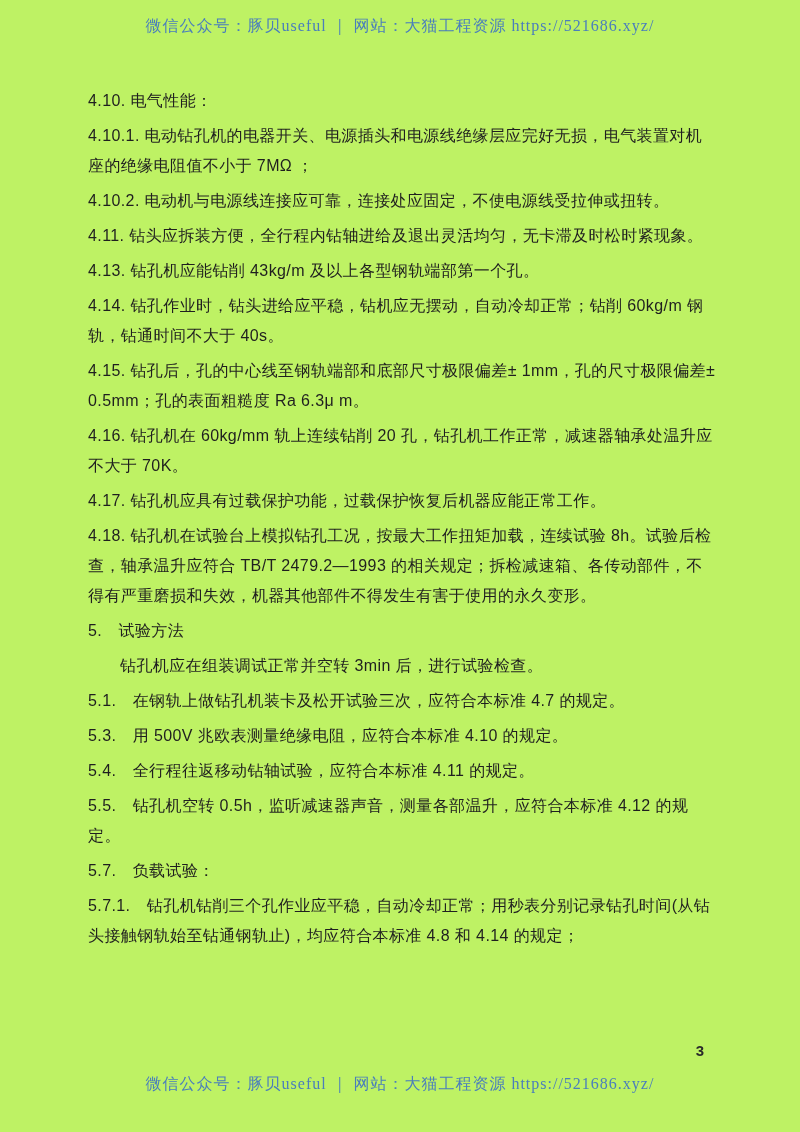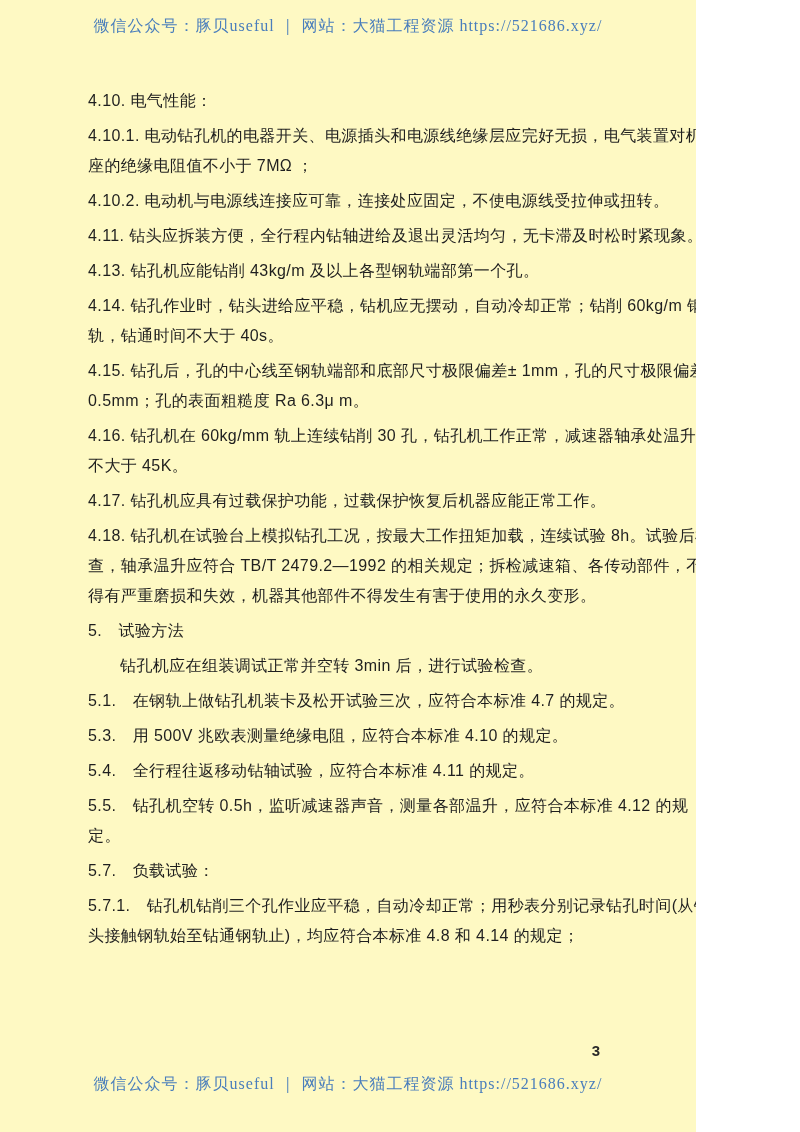--- a/index.html
+++ b/index.html
@@ -2,23 +2,23 @@
 <html><head>
 <meta charset="utf-8">
 <style>
   html, body {
     margin: 0;
     padding: 0;
     background: #ffffff;
   }
   .page {
     position: relative;
-    width: 696px;
+    width: 800px;
     height: 1132px;
-    background: #fef9c3;
+    background: #bef264;
     overflow: hidden;
     font-family: "Liberation Sans", "DejaVu Sans", sans-serif;
   }
   .page-header, .page-footer {
     position: absolute;
     left: 0;
     width: 100%;
     text-align: center;
     font-family: "Liberation Serif", "DejaVu Serif", serif;
     font-size: 16px;
@@ -65,23 +65,23 @@
   </div>
 
   <div class="doc-body">
       <p class="para">4.10. 电气性能：</p>
       <p class="para">4.10.1. 电动钻孔机的电器开关、电源插头和电源线绝缘层应完好无损，电气装置对机座的绝缘电阻值不小于 7MΩ ；</p>
       <p class="para">4.10.2. 电动机与电源线连接应可靠，连接处应固定，不使电源线受拉伸或扭转。</p>
       <p class="para">4.11. 钻头应拆装方便，全行程内钻轴进给及退出灵活均匀，无卡滞及时松时紧现象。</p>
       <p class="para">4.13. 钻孔机应能钻削 43kg/m 及以上各型钢轨端部第一个孔。</p>
       <p class="para">4.14. 钻孔作业时，钻头进给应平稳，钻机应无摆动，自动冷却正常；钻削 60kg/m 钢轨，钻通时间不大于 40s。</p>
       <p class="para">4.15. 钻孔后，孔的中心线至钢轨端部和底部尺寸极限偏差± 1mm，孔的尺寸极限偏差± 0.5mm；孔的表面粗糙度 Ra 6.3μ m。</p>
-      <p class="para">4.16. 钻孔机在 60kg/mm 轨上连续钻削 30 孔，钻孔机工作正常，减速器轴承处温升应不大于 45K。</p>
+      <p class="para">4.16. 钻孔机在 60kg/mm 轨上连续钻削 20 孔，钻孔机工作正常，减速器轴承处温升应不大于 70K。</p>
       <p class="para">4.17. 钻孔机应具有过载保护功能，过载保护恢复后机器应能正常工作。</p>
-      <p class="para">4.18. 钻孔机在试验台上模拟钻孔工况，按最大工作扭矩加载，连续试验 8h。试验后检查，轴承温升应符合 TB/T 2479.2—1992 的相关规定；拆检减速箱、各传动部件，不得有严重磨损和失效，机器其他部件不得发生有害于使用的永久变形。</p>
+      <p class="para">4.18. 钻孔机在试验台上模拟钻孔工况，按最大工作扭矩加载，连续试验 8h。试验后检查，轴承温升应符合 TB/T 2479.2—1993 的相关规定；拆检减速箱、各传动部件，不得有严重磨损和失效，机器其他部件不得发生有害于使用的永久变形。</p>
       <p class="para">5.　试验方法</p>
       <p class="para indent">钻孔机应在组装调试正常并空转 3min 后，进行试验检查。</p>
       <p class="para">5.1.　在钢轨上做钻孔机装卡及松开试验三次，应符合本标准 4.7 的规定。</p>
       <p class="para">5.3.　用 500V 兆欧表测量绝缘电阻，应符合本标准 4.10 的规定。</p>
       <p class="para">5.4.　全行程往返移动钻轴试验，应符合本标准 4.11 的规定。</p>
       <p class="para">5.5.　钻孔机空转 0.5h，监听减速器声音，测量各部温升，应符合本标准 4.12 的规定。</p>
       <p class="para">5.7.　负载试验：</p>
       <p class="para">5.7.1.　钻孔机钻削三个孔作业应平稳，自动冷却正常；用秒表分别记录钻孔时间(从钻头接触钢轨始至钻通钢轨止)，均应符合本标准 4.8 和 4.14 的规定；</p>
     </div>
 

